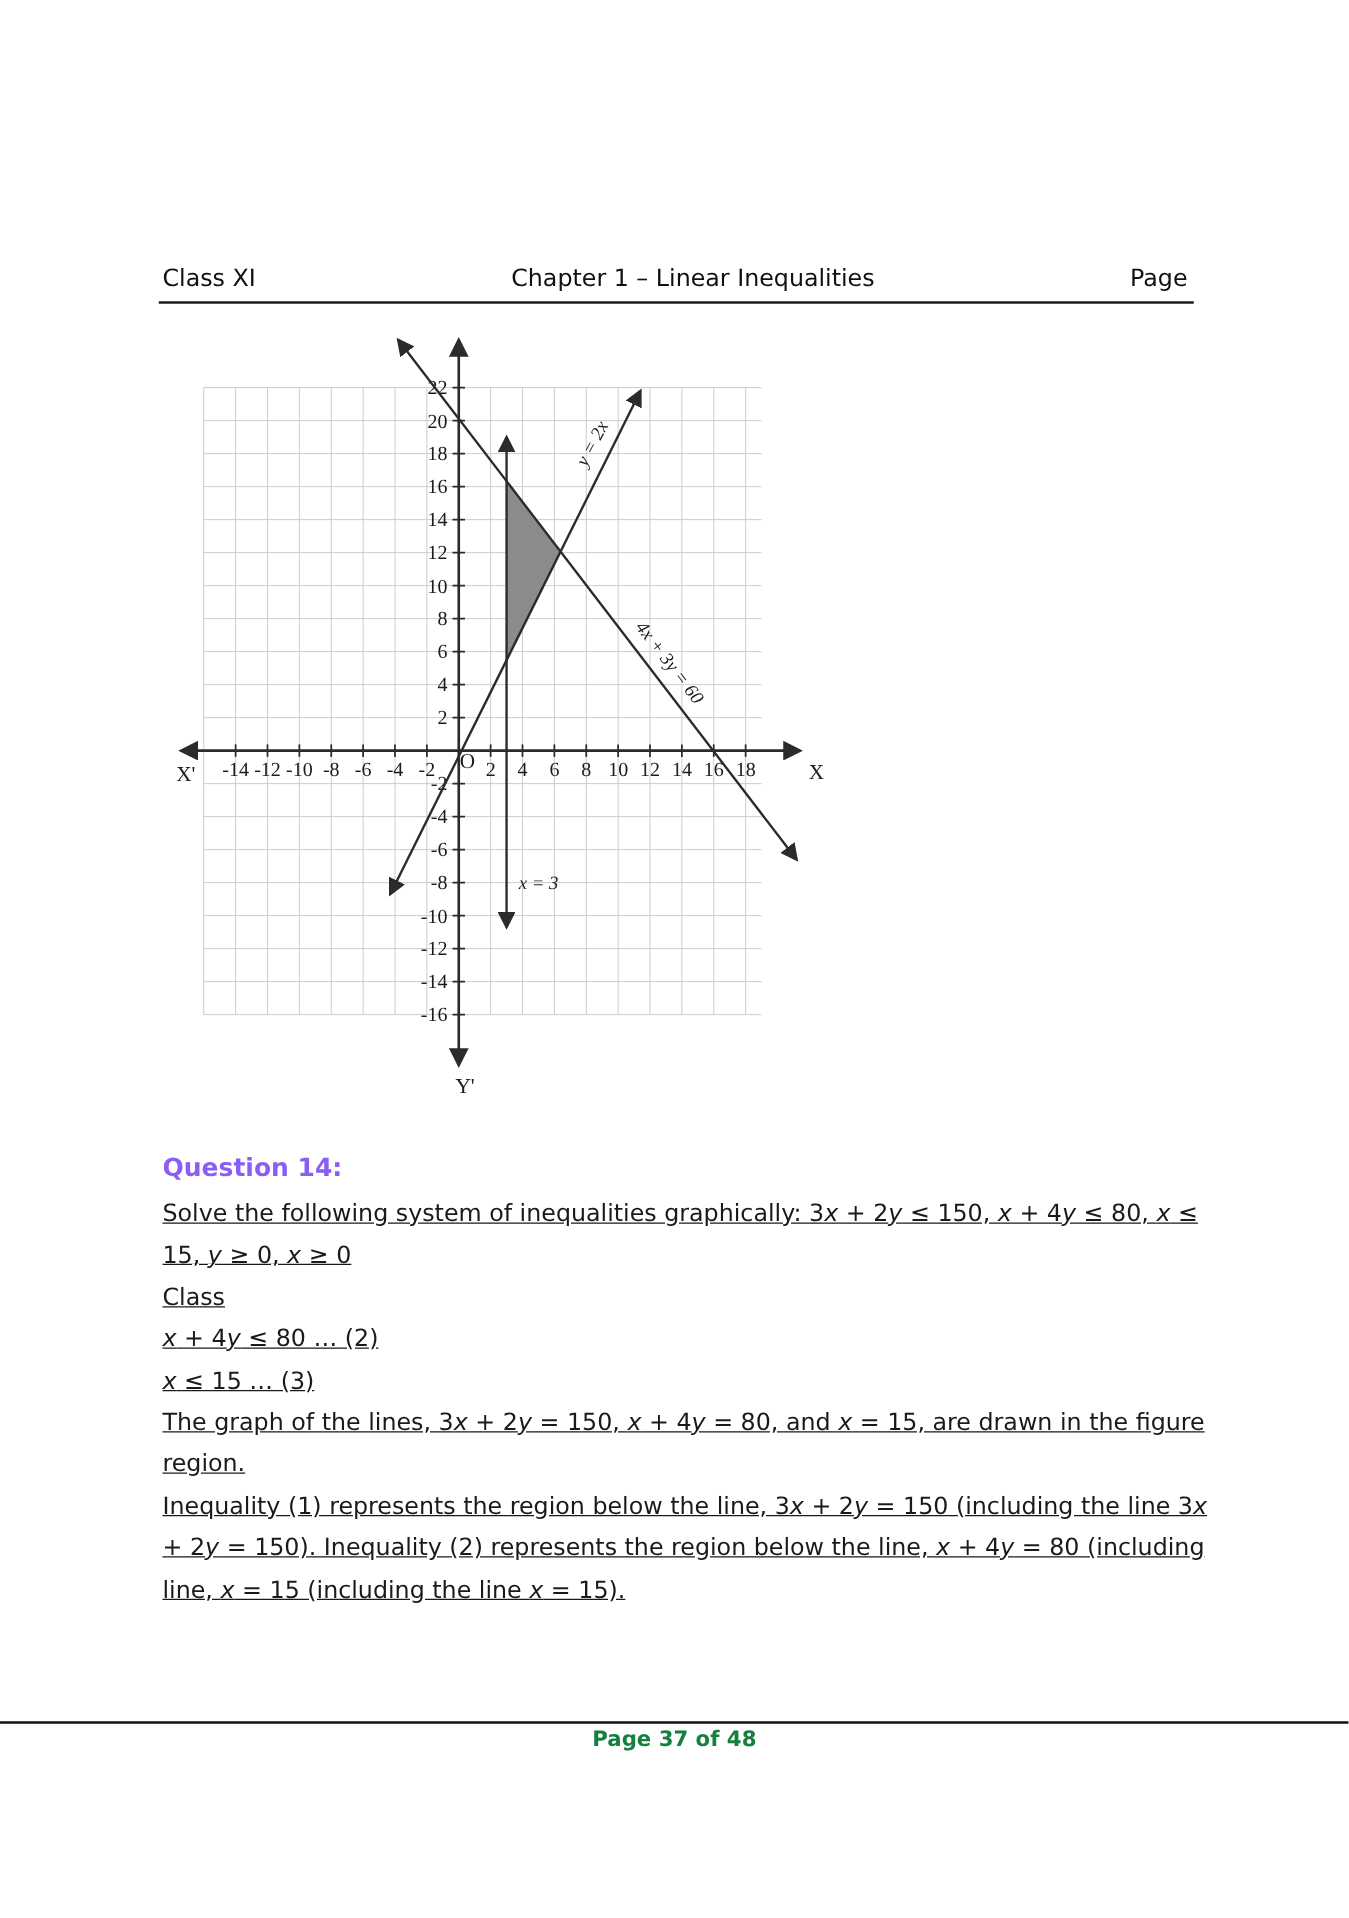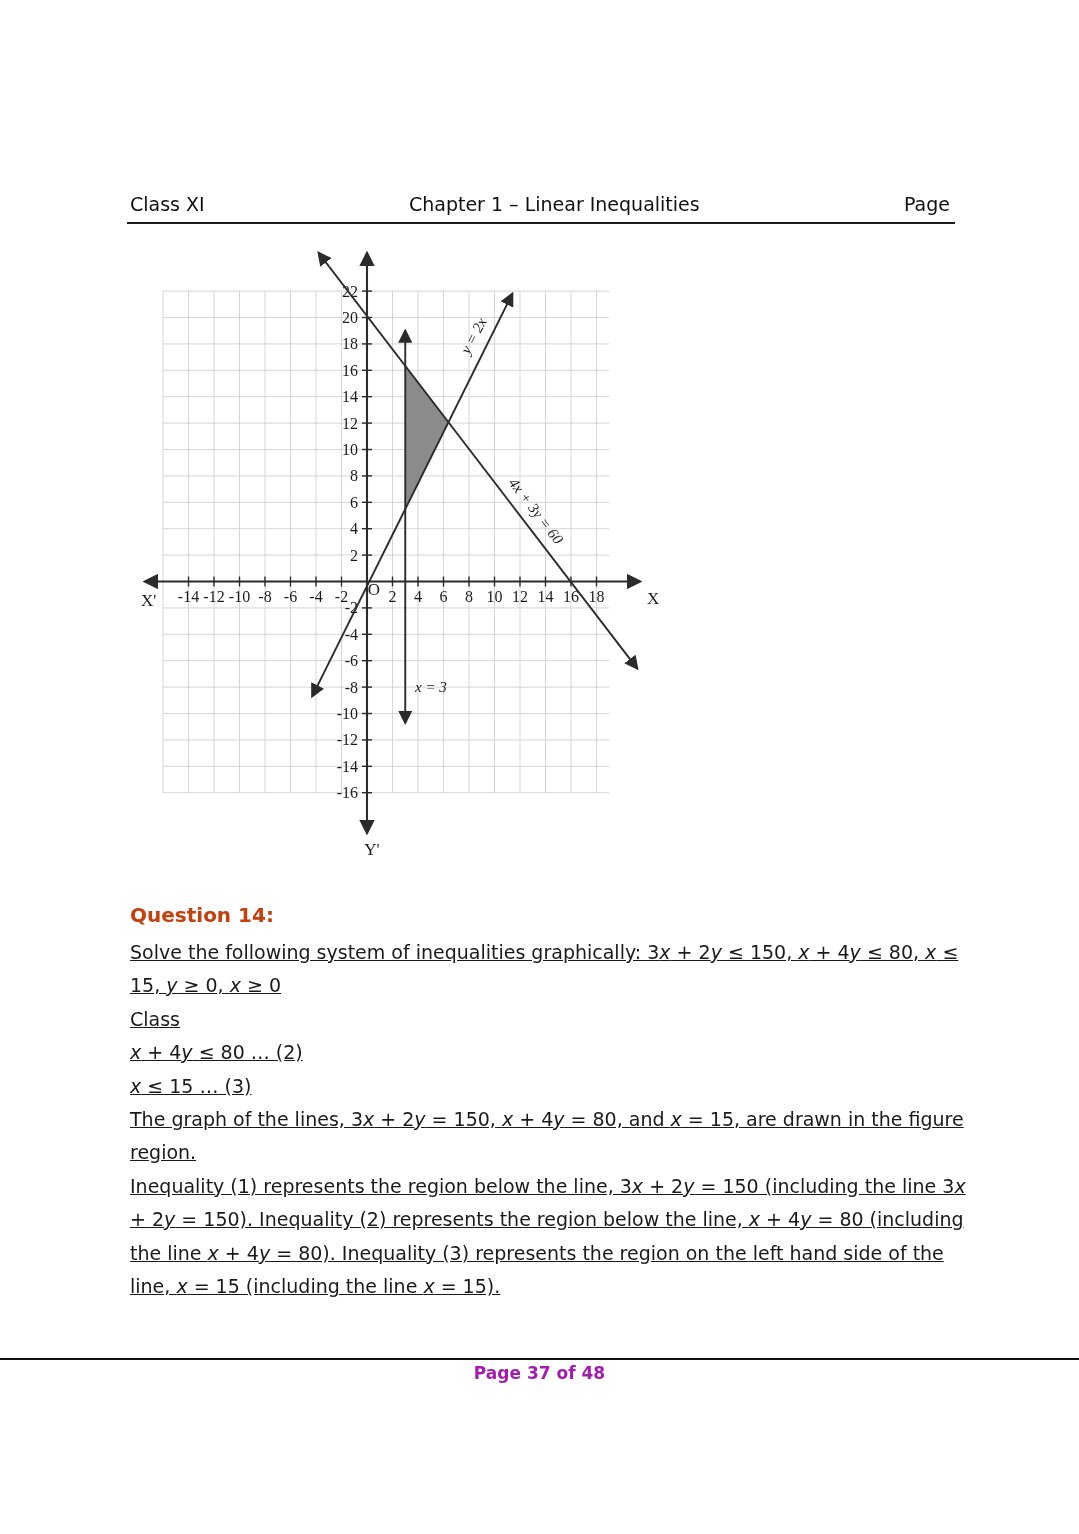--- a/index.html
+++ b/index.html
@@ -1,28 +1,28 @@
 <!DOCTYPE html>
 <html><head>
 <meta charset="utf-8">
 <style>
   html,body{margin:0;padding:0;background:#fff;}
   .page{position:relative;width:1079px;height:1492px;background:#ffffff;overflow:hidden;
-        font-family:"DejaVu Sans","Liberation Sans",sans-serif;color:#1a1a1a;}
+        font-family:"DejaVu Sans","Liberation Sans",sans-serif;color:#1a1a1a;margin-top:19px;}
   .header{position:absolute;left:130px;right:129px;top:193px;display:flex;
           justify-content:space-between;align-items:baseline;font-size:19px;color:#111;}
   .header-rule{position:absolute;left:127px;right:124px;top:222px;height:2px;background:#1c1c1c;}
   .figure-wrap{position:absolute;left:140px;top:237px;width:540px;height:630px;}
-  .question-label{position:absolute;left:130px;top:903px;font-size:20px;font-weight:bold;color:#c2410c;}
+  .question-label{position:absolute;left:130px;top:903px;font-size:20px;font-weight:bold;color:#8b5cf6;}
   .body-text{position:absolute;left:130px;top:936px;width:835px;font-size:19px;line-height:33.4px;text-decoration:underline;}
   .body-text .bline{white-space:nowrap;}
   .body-text i{font-style:italic;}
   .footer-rule{position:absolute;left:0;right:0;top:1358px;height:2px;background:#111;}
   .footer{position:absolute;left:0;right:0;top:1363px;text-align:center;
-          font-size:17px;font-weight:bold;color:#a21caf;}
+          font-size:17px;font-weight:bold;color:#15803d;}
   svg text{font-family:"Liberation Serif","DejaVu Serif",serif;fill:#1c1c1c;}
 </style>
 </head>
 <body>
 
 <div class="page">
 
   <div class="header">
     <span>Class XI</span>
     <span>Chapter 1 – Linear Inequalities</span>
@@ -180,20 +180,19 @@
   <div class="body-text">
       <div class="bline">Solve the following system of inequalities graphically: 3<i>x</i> + 2<i>y</i> ≤ 150, <i>x</i> + 4<i>y</i> ≤ 80, <i>x</i> ≤</div>
       <div class="bline">15, <i>y</i> ≥ 0, <i>x</i> ≥ 0</div>
       <div class="bline">Class</div>
       <div class="bline"><i>x</i> + 4<i>y</i> ≤ 80 … (2)</div>
       <div class="bline"><i>x</i> ≤ 15 … (3)</div>
       <div class="bline">The graph of the lines, 3<i>x</i> + 2<i>y</i> = 150, <i>x</i> + 4<i>y</i> = 80, and <i>x</i> = 15, are drawn in the figure</div>
       <div class="bline">region.</div>
       <div class="bline">Inequality (1) represents the region below the line, 3<i>x</i> + 2<i>y</i> = 150 (including the line 3<i>x</i></div>
       <div class="bline">+ 2<i>y</i> = 150). Inequality (2) represents the region below the line, <i>x</i> + 4<i>y</i> = 80 (including</div>
-      <div class="bline">the line <i>x</i> + 4<i>y</i> = 80). Inequality (3) represents the region on the left hand side of the</div>
       <div class="bline">line, <i>x</i> = 15 (including the line <i>x</i> = 15).</div>
     </div>
 
   <div class="footer-rule"></div>
   <div class="footer">Page 37 of 48</div>
 
 </div>
 
 </body></html>

